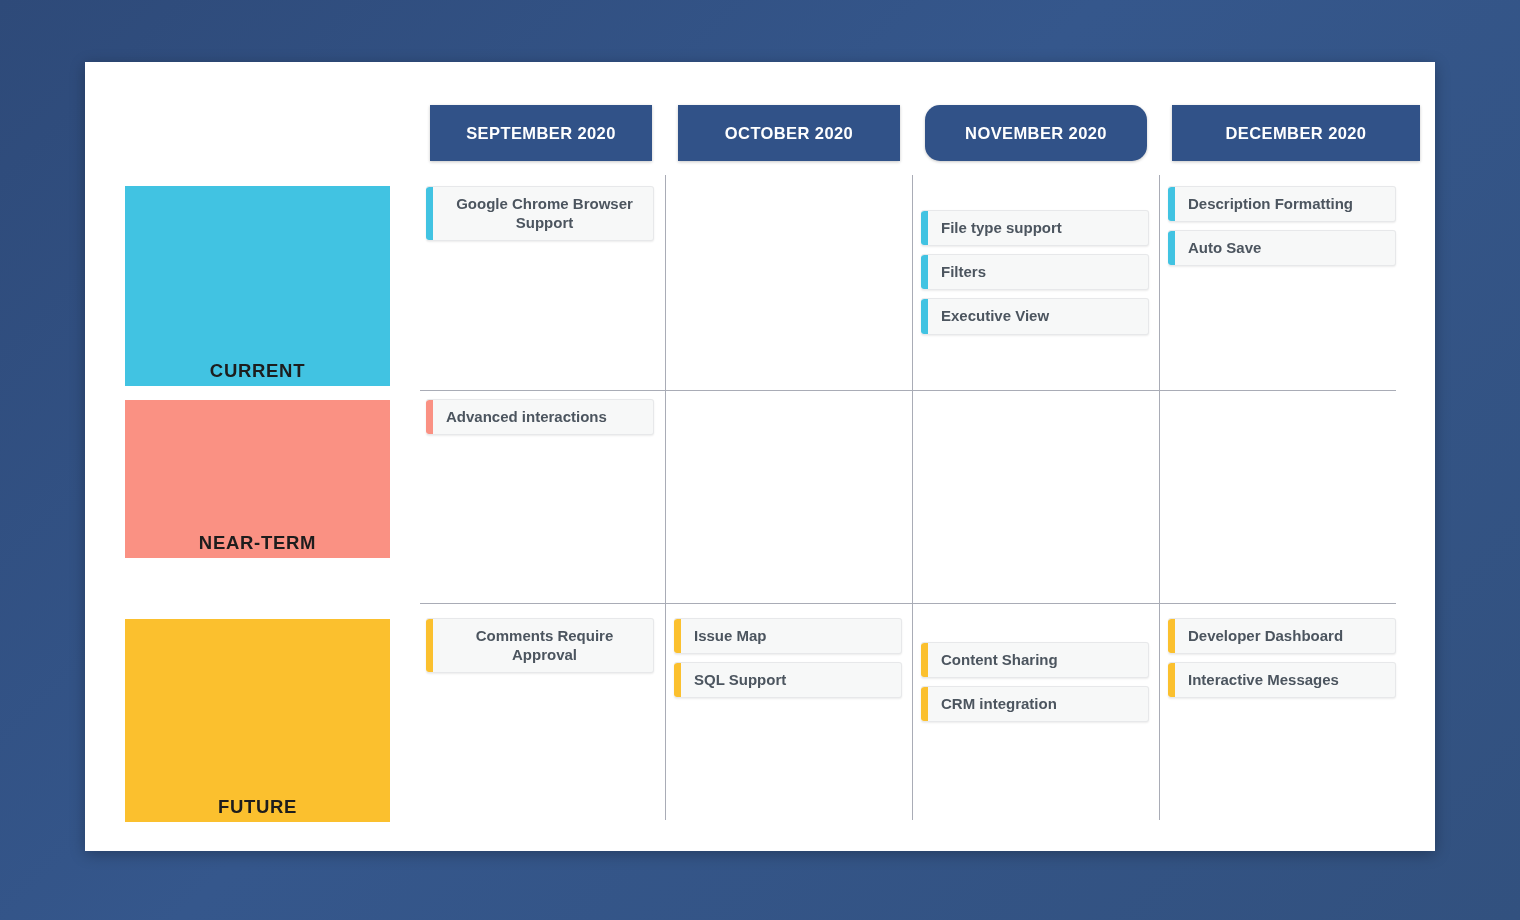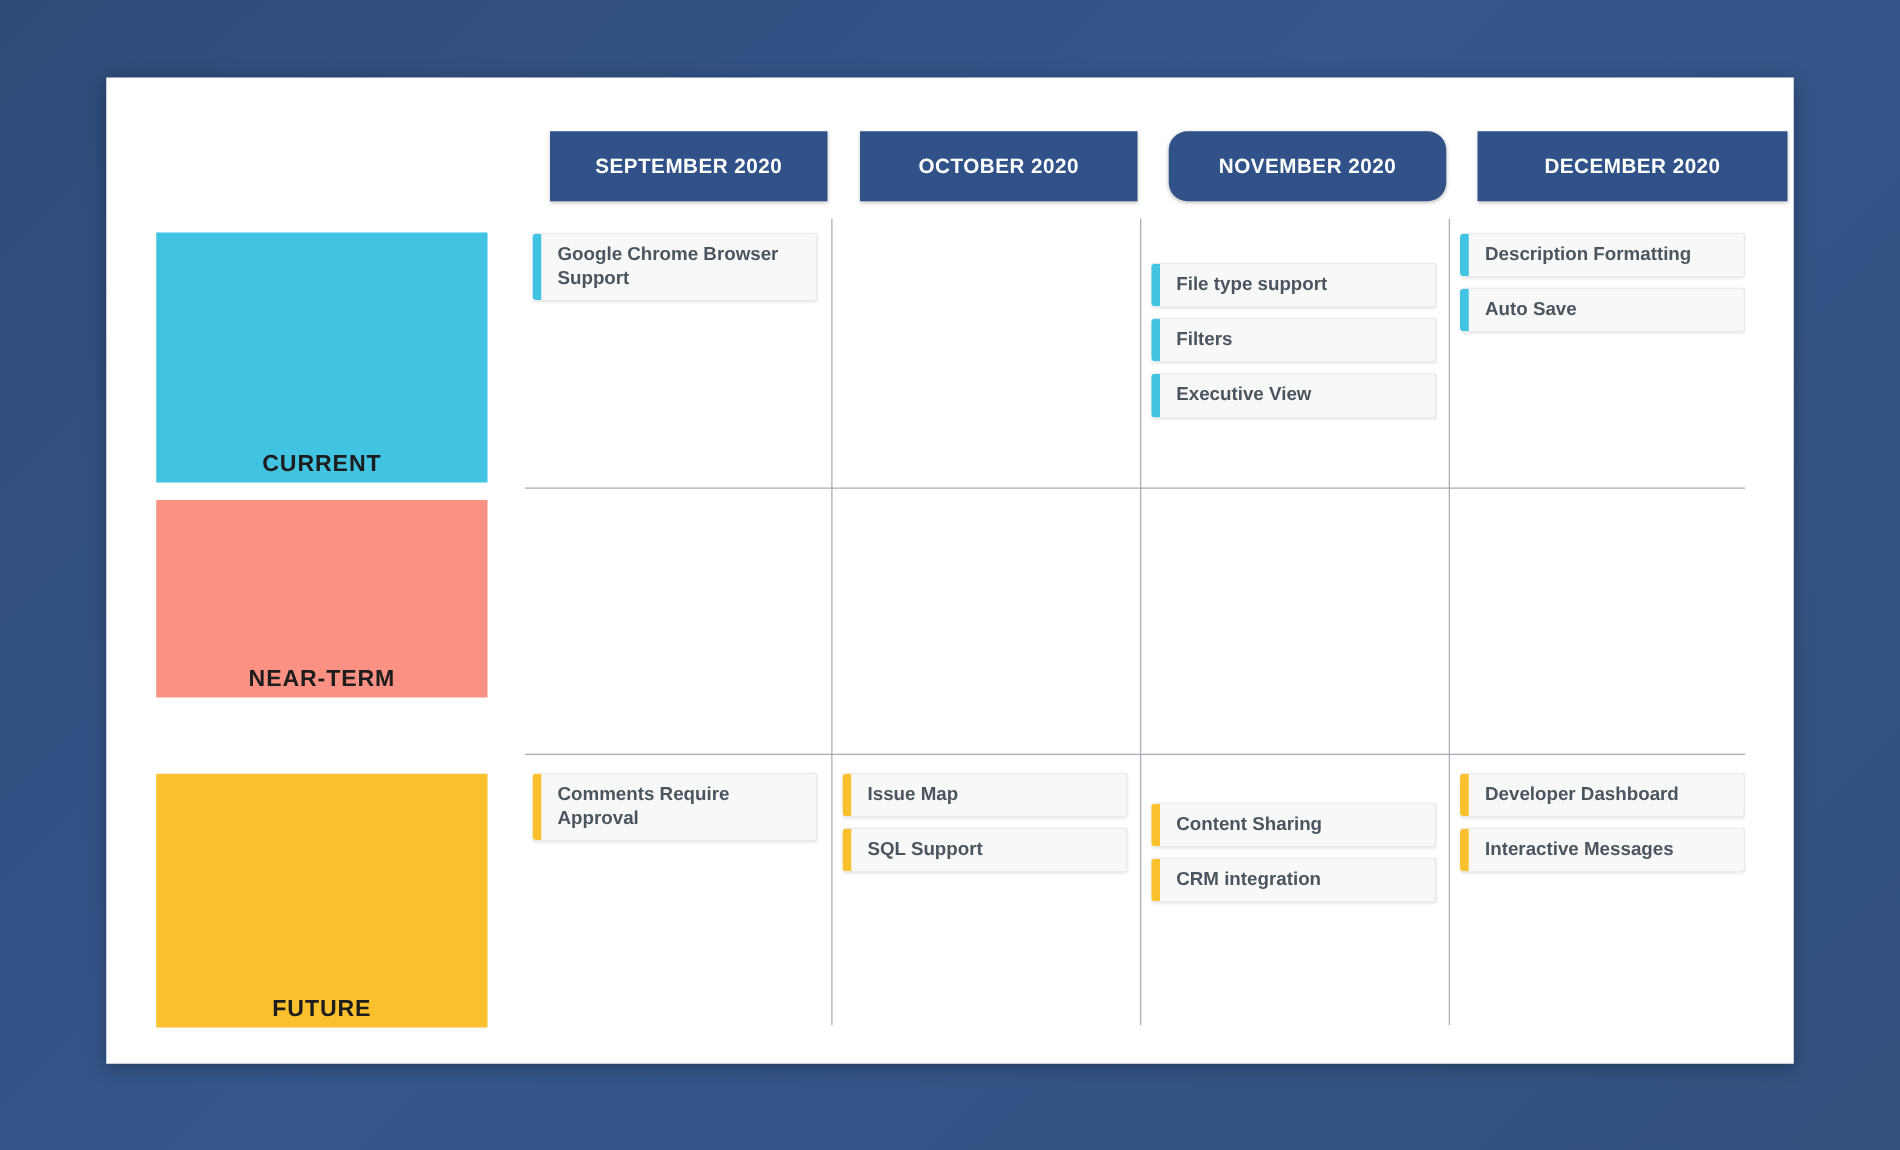--- a/index.html
+++ b/index.html
@@ -44,21 +44,20 @@
     background: #2f5492;
     background: #315288;
     display: flex;
     align-items: center;
     justify-content: center;
     color: #ffffff;
     font-size: 16.5px;
     font-weight: bold;
     letter-spacing: 0.4px;
     box-shadow: 0 1px 3px rgba(0,0,0,0.22);
-    margin-left: 10px;
   }
   .month-header.m0 { left: 345px; width: 222px; }
   .month-header.m1 { left: 593px; width: 222px; }
   .month-header.m2 { left: 840px; width: 222px; border-radius: 15px; }
   .month-header.m3 { left: 1087px; width: 248px; }
 
   
   .vsep {
     position: absolute;
     top: 113px;
@@ -139,20 +138,21 @@
 
   .card .card-label {
     flex: 1 1 auto;
     display: flex;
     align-items: center;
     padding: 7px 10px 8px 13px;
     font-size: 15px;
     font-weight: bold;
     line-height: 1.28;
     color: #4c555f;
+    text-align: center;
   }
 
   
   .lane.r0 .card .accent { background: #41c3e2; }
   .lane.r1 .card .accent { background: #fa9183; }
   .lane.r2 .card .accent { background: #fbc02e; }
 </style>
 </head>
 <body>
 
@@ -214,20 +214,26 @@
     <div class="card">
       <div class="accent"></div>
       <div class="card-label">Description Formatting</div>
     </div>
     <div class="card">
       <div class="accent"></div>
       <div class="card-label">Auto Save</div>
     </div>
   </div>
 
+  <div class="lane r1 c0">
+    <div class="card">
+      <div class="accent"></div>
+      <div class="card-label">Advanced interactions</div>
+    </div>
+  </div>
   <div class="lane r1 c2"></div>
   <div class="lane r1 c3"></div>
 
   <div class="lane r2 c0">
     <div class="card">
       <div class="accent"></div>
       <div class="card-label">Comments Require Approval</div>
     </div>
   </div>
   <div class="lane r2 c1">

